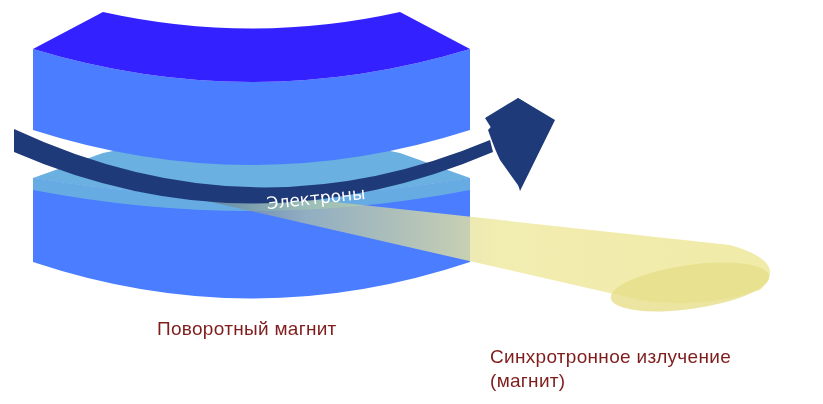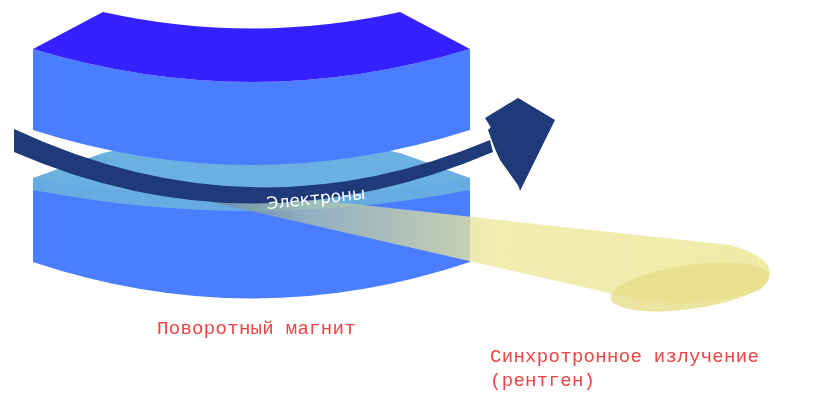--- a/index.html
+++ b/index.html
@@ -1,18 +1,18 @@
 <!DOCTYPE html>
 <html><head>
   <meta charset="utf-8">
   <style>
     html, body { margin: 0; padding: 0; background: #ffffff; }
     .stage { position: relative; width: 823px; height: 404px; overflow: hidden; background: #ffffff; }
     svg { position: absolute; left: 0; top: 0; }
-    .label { position: absolute; font-family: Liberation Mono, monospace; color: #ef4444; white-space: nowrap; }
+    .label { position: absolute; font-family: Liberation Sans, sans-serif; color: #7f1d1d; white-space: nowrap; }
     .label-magnet { left: 157px; top: 318px; font-size: 19px; letter-spacing: 0.3px; }
     .label-rad { left: 490px; top: 345px; font-size: 19px; text-align: left; width: 300px; line-height: 24px; letter-spacing: 0.3px; }
     .label-rad span { display: block; }
   </style>
 </head>
 <body>
 
 <div class="stage">
   <svg width="823" height="404" viewBox="0 0 823 404">
     <defs>
@@ -45,15 +45,15 @@
       <path d="M485,118 L518,98 L555,120 L520,191 L510,158 Z" fill="#1f3a78"></path>
       <path d="M488,130 L518,98 L553,120 L520,188 L500,160 Q495,150 488,130 Z" fill="#1f3a78"></path>
     </g>
 
     <text x="316" y="204" font-family="DejaVu Sans, sans-serif" font-size="17" fill="#ffffff" text-anchor="middle" transform="rotate(-6 316 198)">Электроны</text>
   </svg>
 
   <div class="label label-magnet">Поворотный магнит</div>
   <div class="label label-rad">
     <span>Синхротронное излучение</span>
-    <span>(рентген)</span>
+    <span>(магнит)</span>
   </div>
 </div>
 
 </body></html>

